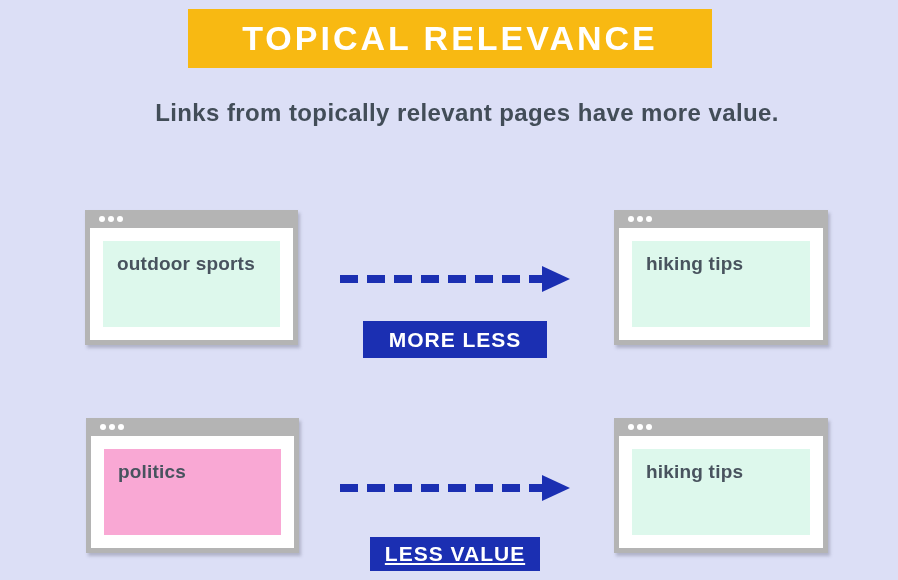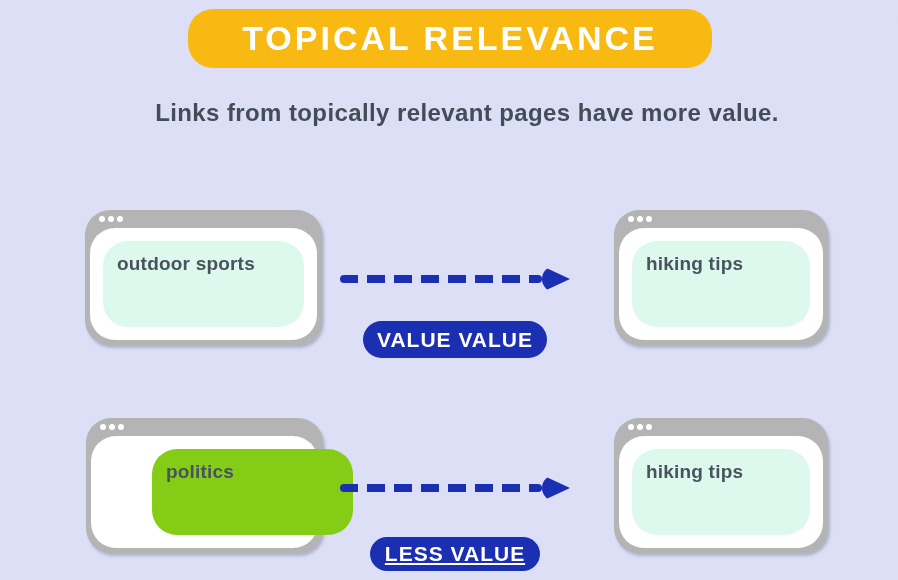--- a/index.html
+++ b/index.html
@@ -1,15 +1,15 @@
 <!DOCTYPE html>
 <html><head>
 <meta charset="utf-8">
 <style>
-  * { margin: 0; padding: 0; box-sizing: border-box; border-radius: 25px; }
+  * { margin: 0; padding: 0; box-sizing: border-box; }
   html, body { background: #dcdff6; }
   body { font-family: "Liberation Sans", "DejaVu Sans", sans-serif; }
 
   .stage {
     position: relative;
     width: 898px;
     height: 580px;
     margin: 0 auto;
     background: #dcdff6;
     overflow: hidden;
@@ -40,21 +40,21 @@
     color: #424d58;
     font-size: 24px;
     font-weight: bold;
     letter-spacing: 0.4px;
     padding-left: 36px;
   }
 
   
   .browser {
     position: absolute;
-    width: 237px; height: 135px;
+    width: 213px; height: 135px;
     background: #b4b4b4;
     padding: 0 5px 5px 5px;
     box-shadow: 2px 3px 3px rgba(105,108,128,0.38);
   }
   .titlebar {
     height: 18px;
     display: flex; align-items: center;
     gap: 3px;
     padding-left: 9px;
   }
@@ -66,21 +66,21 @@
   .bbody {
     background: #ffffff;
     width: 100%; height: 112px;
     padding: 13px;
   }
   .content {
     width: 100%; height: 100%;
     padding: 12px 0 0 14px;
   }
   .content.mint { background: #ddf8ec; }
-  .content.pink { background: #84cc16; margin-left: 48px; }
+  .content.pink { background: #f9a8d4; }
   .plabel {
     font-size: 19px;
     font-weight: bold;
     color: #48535e;
     letter-spacing: 0.2px;
   }
 
   
   .arrow {
     position: absolute;
@@ -156,21 +156,21 @@
       <span class="dot"></span>
       <span class="dot"></span>
     </div>
     <div class="bbody">
       <div class="content mint">
         <span class="plabel">hiking tips</span>
       </div>
     </div>
   </div>
 
-  <div class="badge badge-more">VALUE VALUE</div>
+  <div class="badge badge-more">MORE LESS</div>
 
   <div class="browser b-src-2">
     <div class="titlebar">
       <span class="dot"></span>
       <span class="dot"></span>
       <span class="dot"></span>
     </div>
     <div class="bbody">
       <div class="content pink">
         <span class="plabel">politics</span>

